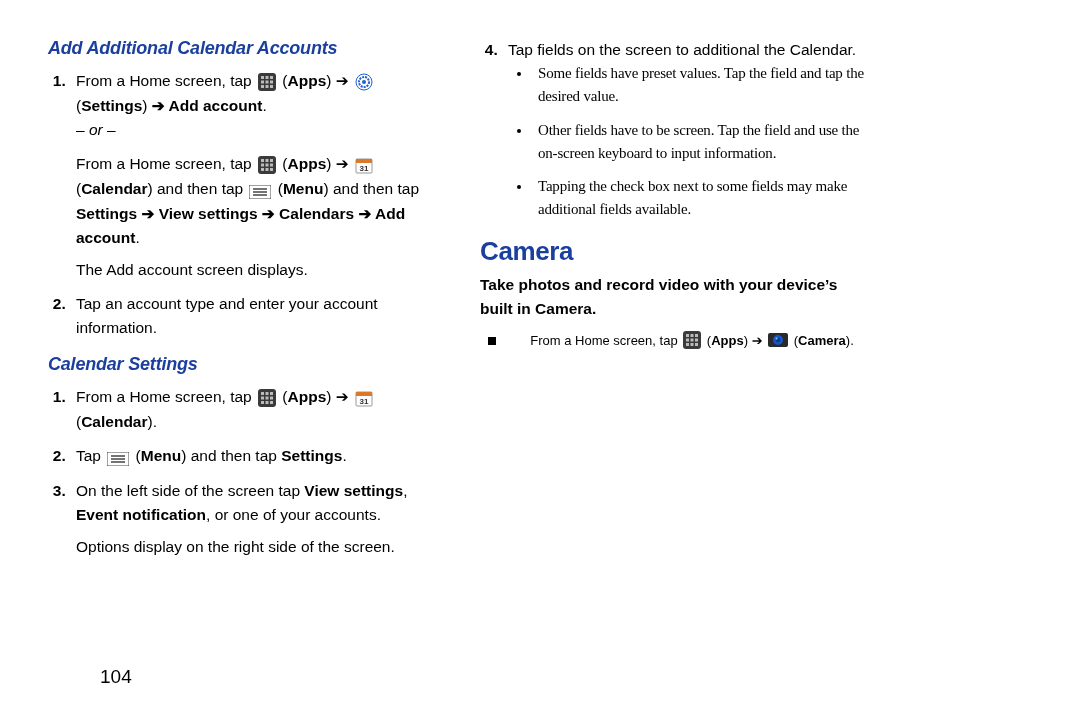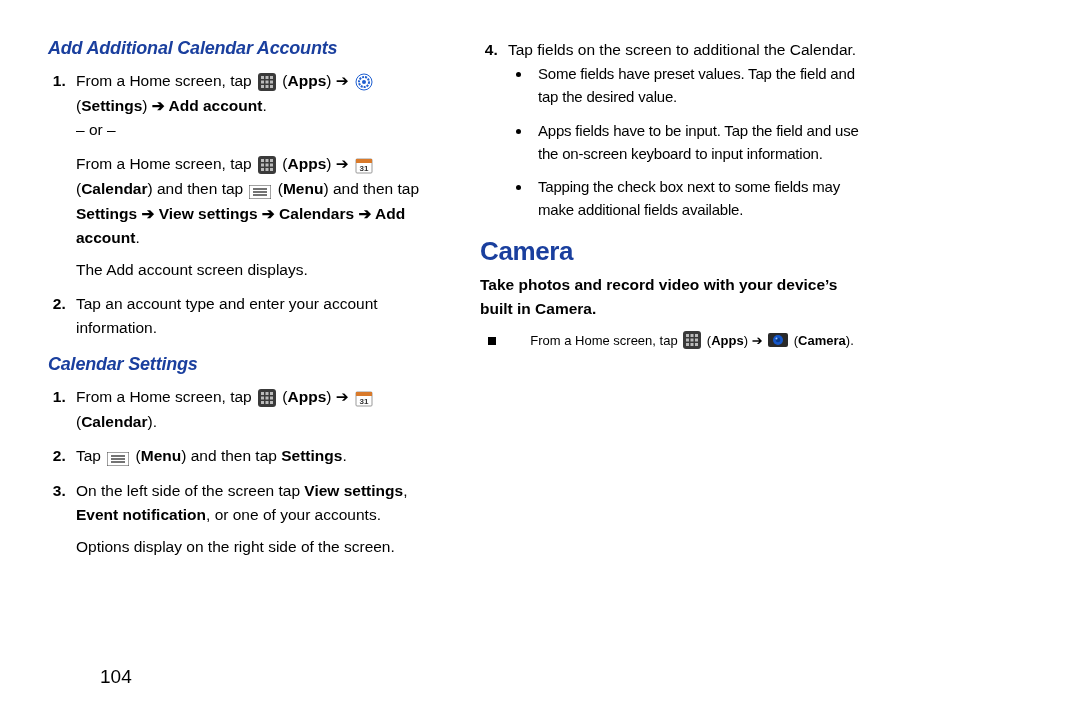--- a/index.html
+++ b/index.html
@@ -5,24 +5,24 @@
   html,body{margin:0;padding:0;background:#fff;font-family:Arial,Helvetica,sans-serif;color:#000;}
   .page{width:920px;height:720px;position:relative;box-sizing:border-box;padding:38px 48px 0 48px;}
   .cols{display:flex;gap:40px;}
   .col{width:480px;}
   .h-blue-it{color:#1a3f9e;font-weight:900;font-style:italic;font-size:18px;margin:0 0 10px 0;letter-spacing:-0.2px;}
   .h-blue-big{color:#1a3f9e;font-weight:900;font-size:26px;margin:14px 0 6px 0;letter-spacing:-0.4px;}
   ol{margin:0 0 0 22px;padding:0;}
   ol li{margin:0 0 10px 0;padding-left:6px;line-height:1.55;font-size:15.5px;}
   ol li::marker{font-weight:700;}
   .body-p0{font-size:15.5px;line-height:1.55;margin:0 0 10px 0;font-weight:bold;}
-  .sub-or{margin:0 0 10px 28px;font-size:15.5px;}
+  .sub-or{margin:0 0 10px 28px;font-size:15.5px;font-style:italic;}
   .cond{font-stretch:condensed;letter-spacing:-0.3px;}
   ul.bul{list-style:disc;margin:0 0 0 24px;padding:0;}
-  ul.bul li{font-size:15px;line-height:1.55;margin:0 0 10px 0;letter-spacing:-0.2px;}
+  ul.bul li{font-size:15px;line-height:1.55;margin:0 0 10px 0;letter-spacing:-0.2px;font-family:Liberation Serif, serif;}
   ul.sq{list-style:none;margin:8px 0 0 6px;padding:0;}
   ul.sq li{position:relative;padding-left:26px;font-size:13px;line-height:1.55;text-align:center;}
   ul.sq li::before{content:"";position:absolute;left:2px;top:6px;width:8px;height:8px;background:#000;}
   b{font-weight:700;}
   i.q{font-style:italic;}
   .ic{display:inline-block;vertical-align:middle;margin:0 2px;}
   .pgnum{position:absolute;left:100px;bottom:32px;font-size:19px;}
   svg{display:inline-block;vertical-align:-4px;}
 </style>
 </head>
@@ -160,21 +160,21 @@
         </li>
       </ol>
     </div>
 
     <div class="col">
       <ol start="4">
         <li>
           <span>Tap fields on the screen to additional the Calendar.</span>
           <ul class="bul cond">
             <li>Some fields have preset values. Tap the field and tap the desired value.</li>
-            <li>Apps fields have to be input. Tap the field and use the on-screen keyboard to input information.</li>
+            <li>Other fields have to be screen. Tap the field and use the on-screen keyboard to input information.</li>
             <li>Tapping the check box next to some fields may make additional fields available.</li>
           </ul>
         </li>
       </ol>
 
       <div class="h-blue-big">Camera</div>
       <div class="body-p0">Take photos and record video with your device’s built in Camera.</div>
 
       <ul class="sq">
         <li>

